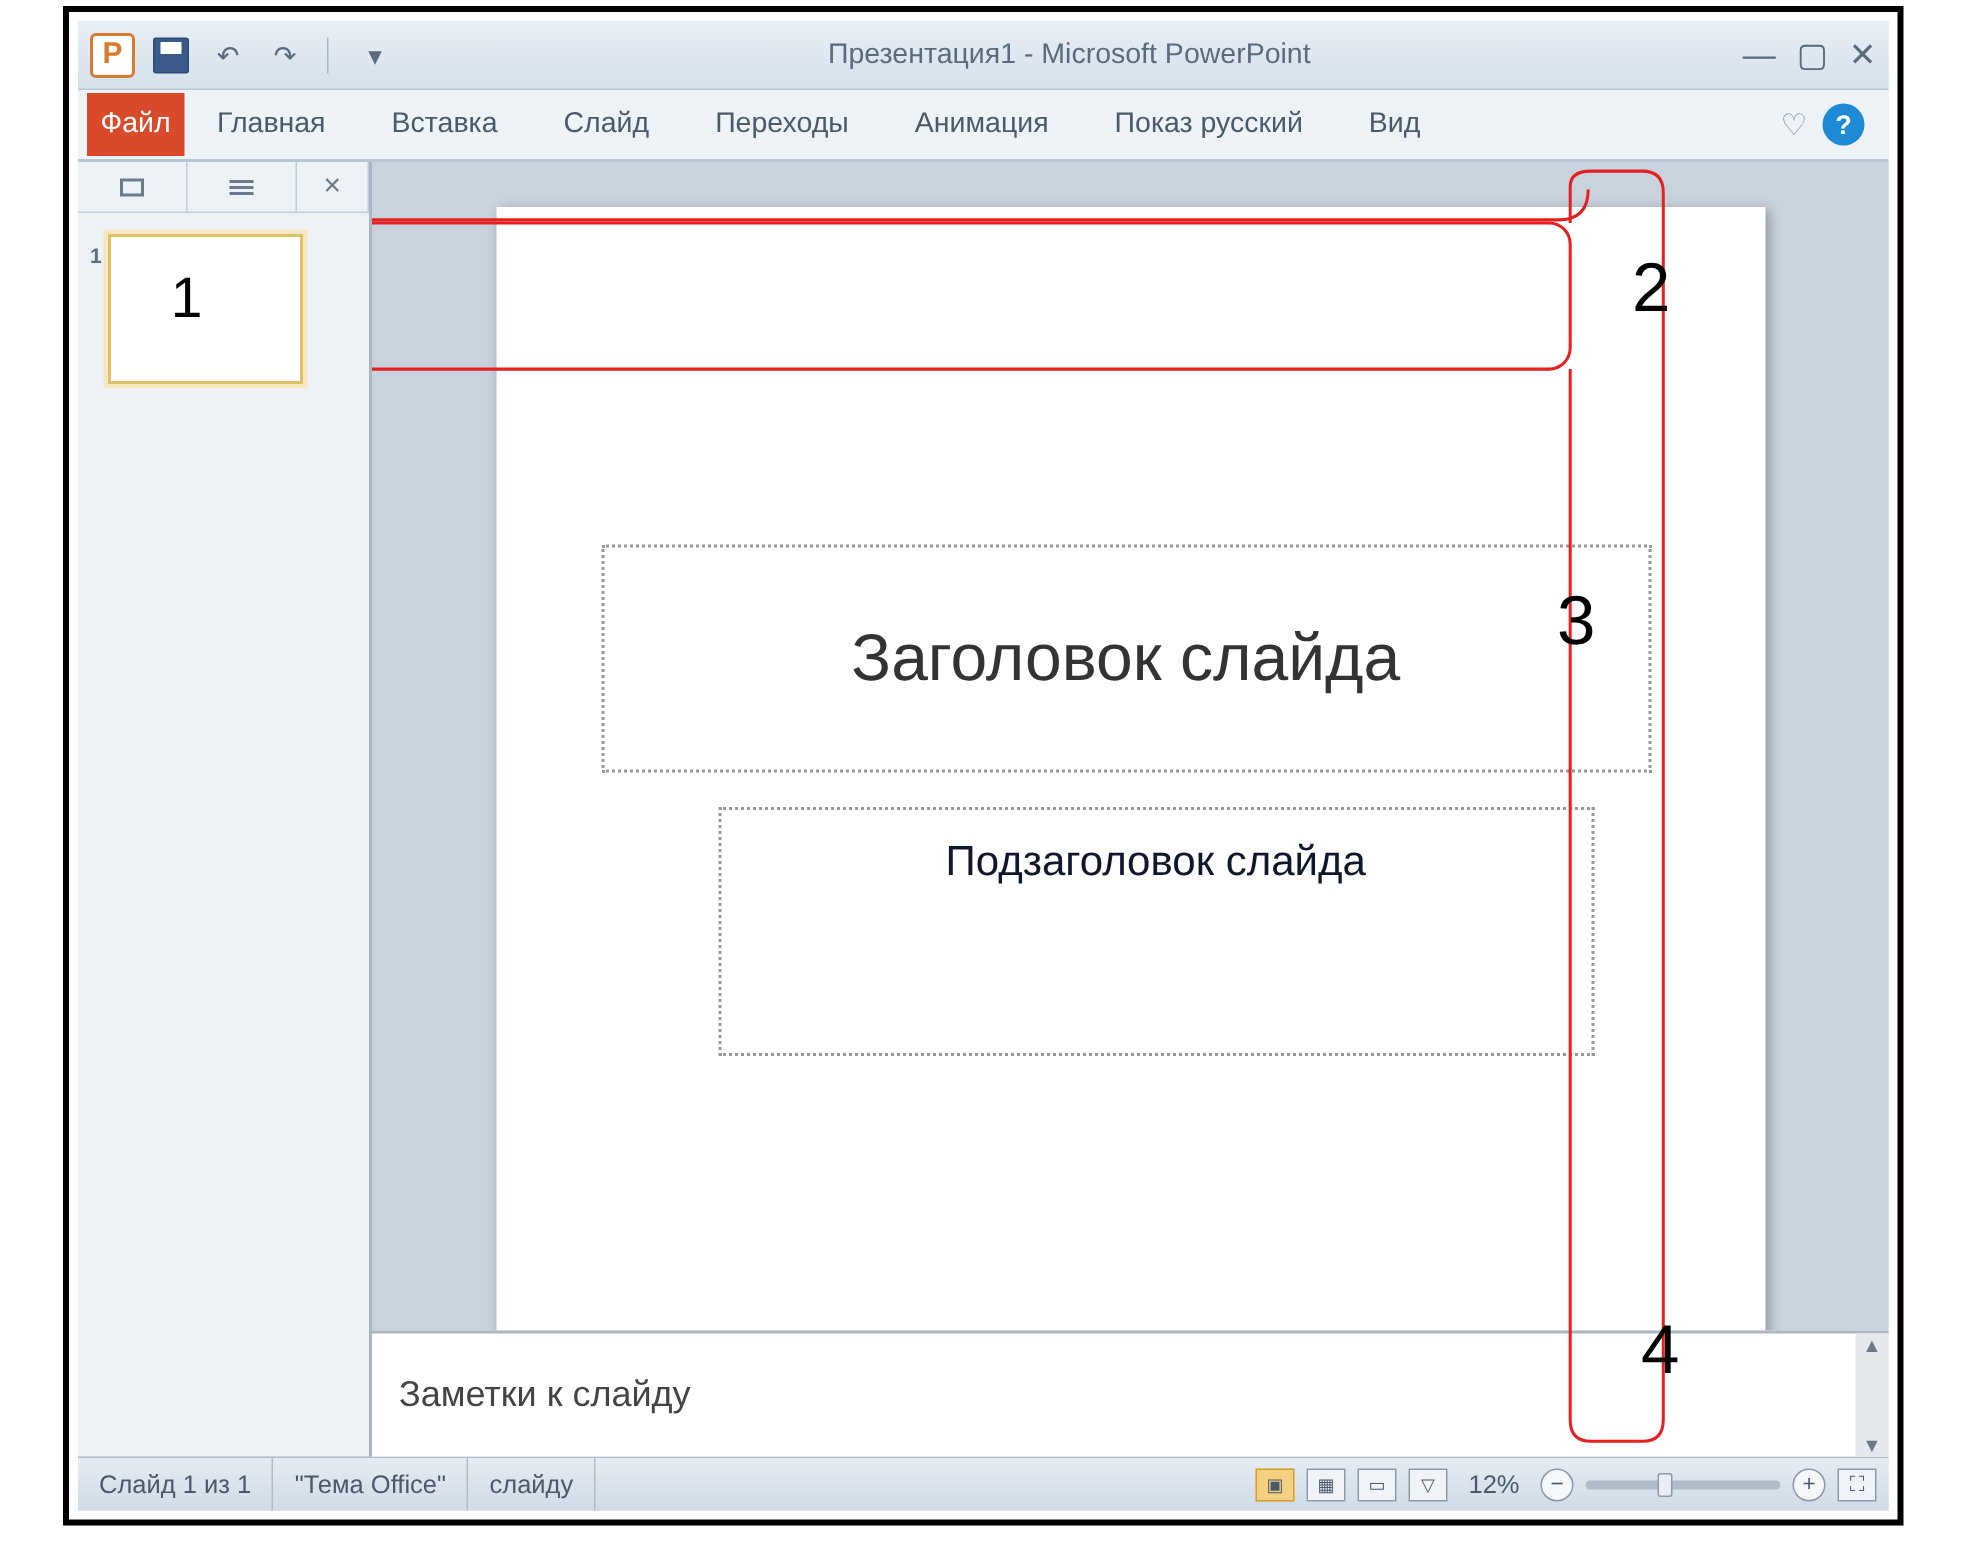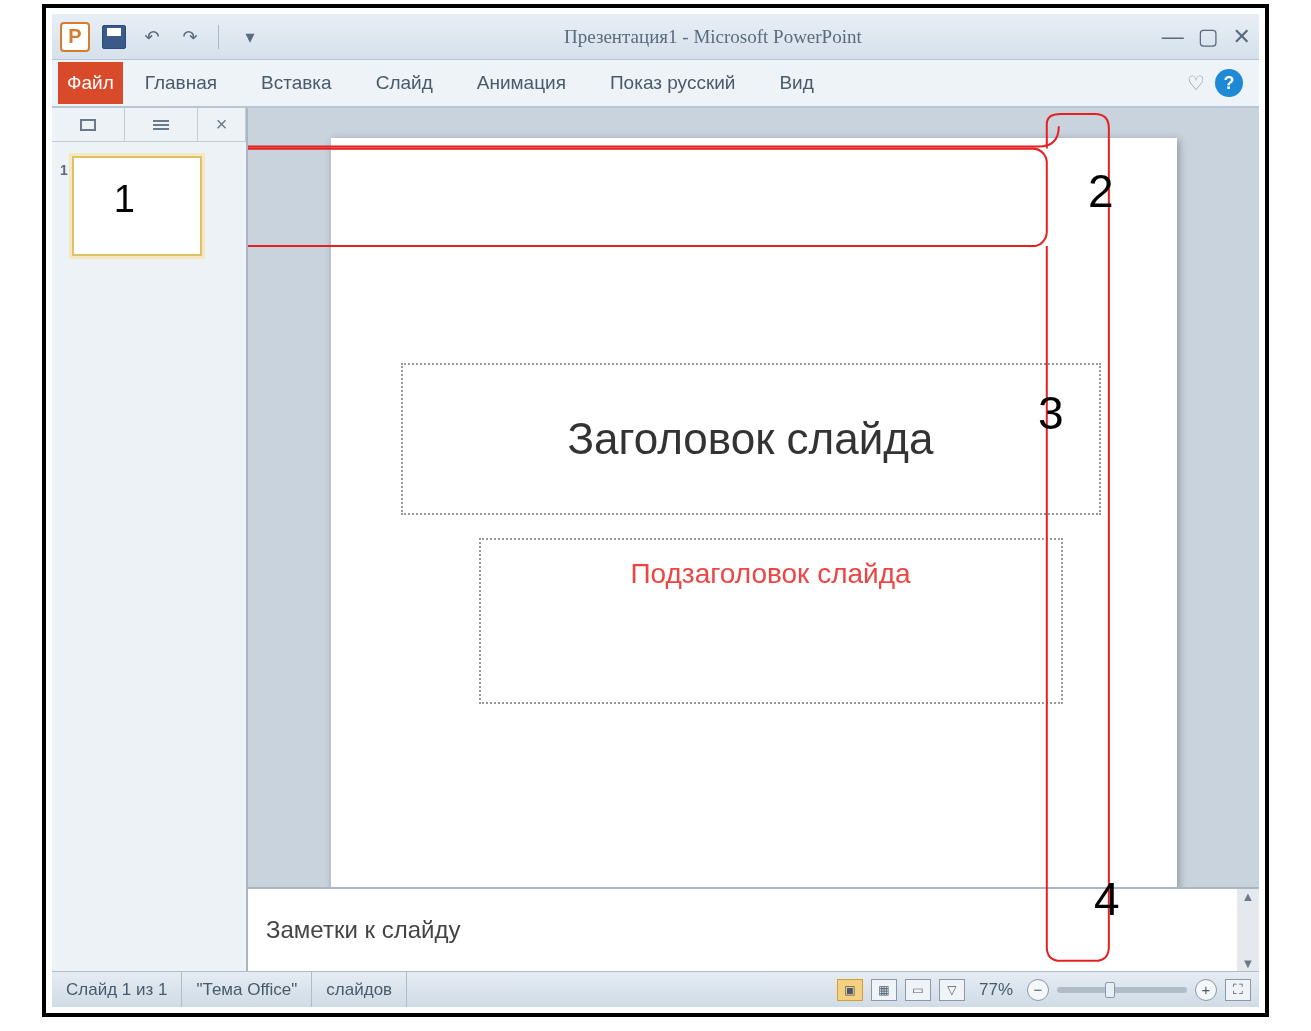--- a/index.html
+++ b/index.html
@@ -8,21 +8,21 @@
 .app-frame { width: 1227px; height: 1013px; margin: 4px auto; border: 4px solid #000; position: relative; background: #fff; }
 .inner { position: absolute; inset: 6px; background: #dbe5ee; display: flex; flex-direction: column; }
 
 .titlebar { height: 46px; background: linear-gradient(#e8eef5, #d6e1ec); display: flex; align-items: center; padding: 0 8px; border-bottom: 1px solid #b8c5d3; }
 .t-left { display: flex; align-items: center; gap: 10px; }
 .app-icon { width: 30px; height: 30px; border: 2px solid #d97b2e; border-radius: 4px; display: flex; align-items: center; justify-content: center; color: #d97b2e; font-weight: bold; font-size: 20px; background: #fff; }
 .qat-btn { width: 28px; height: 28px; display: flex; align-items: center; justify-content: center; color: #5a6b7d; font-size: 18px; }
 .save-icon { width: 24px; height: 24px; background: #3a5a8a; border: 1px solid #2a4a7a; border-radius: 2px; position: relative; }
 .save-icon::after { content: ""; position: absolute; left: 4px; top: 2px; width: 14px; height: 8px; background: #fff; }
 .qat-sep { width: 4px; height: 24px; border-left: 1px solid #a8b8c8; margin: 0 4px; }
-.title-text { flex: 1; text-align: center; font-size: 19px; color: #5a6b7d; font-family: Liberation Serif, serif; }
+.title-text { flex: 1; text-align: center; font-size: 19px; color: #5a6b7d; }
 .win-controls { display: flex; gap: 14px; font-size: 22px; color: #5a6b7d; }
 .win-btn { cursor: pointer; }
 
 .ribbon-tabs { height: 48px; background: #eef3f8; display: flex; align-items: center; padding: 0 6px; border-bottom: 2px solid #b8c5d3; gap: 0; }
 .tab-file { background: #d94a2a; color: #fff; padding: 10px 9px; font-size: 19px; border-radius: 0; }
 .tab { padding: 10px 22px; font-size: 19px; color: #4a5a6a; cursor: pointer; }
 .ribbon-right { margin-left: auto; display: flex; align-items: center; gap: 10px; padding-right: 10px; }
 .ribbon-expand { color: #8a98a8; font-size: 20px; }
 .help-icon { width: 28px; height: 28px; border-radius: 50%; background: #1e8ad6; color: #fff; font-weight: bold; display: flex; align-items: center; justify-content: center; font-size: 18px; }
 
@@ -39,21 +39,21 @@
 .thumb-wrap { display: flex; gap: 4px; }
 .thumb-num { font-size: 14px; font-weight: bold; color: #5a6b7d; padding-top: 6px; }
 .thumb { width: 130px; height: 100px; background: #fff; border: 2px solid #e0c068; box-shadow: 0 0 0 3px #f5e8c0; position: relative; }
 .thumb-label { position: absolute; left: 40px; top: 20px; font-size: 38px; }
 
 .editor { flex: 1; background: #c9d3dd; display: flex; flex-direction: column; min-height: 0; position: relative; }
 .slide-area { flex: 1; display: flex; align-items: flex-start; justify-content: center; padding: 30px 40px 20px 40px; overflow: hidden; }
 .slide { background: #fff; width: 846px; height: 884px; box-shadow: 2px 2px 8px rgba(0,0,0,0.3); position: relative; }
 .placeholder { position: absolute; border: 2px dotted #999; display: flex; align-items: center; justify-content: center; text-align: center; }
 .ph-title { left: 70px; top: 225px; width: 700px; height: 152px; font-size: 44px; color: #333; }
-.ph-sub { left: 148px; top: 400px; width: 584px; height: 166px; align-items: flex-start; padding-top: 18px; font-size: 28px; color: #ef4444; }
+.ph-sub { left: 148px; top: 400px; width: 584px; height: 166px; align-items: flex-start; padding-top: 18px; font-size: 28px; color: #0f172a; }
 
 .notes { height: 84px; background: #fff; border-top: 2px solid #aab6c2; padding: 12px 18px; font-size: 24px; color: #444; display: flex; align-items: center; position: relative; }
 .notes-scroll { position: absolute; right: 0; top: 0; bottom: 0; width: 22px; background: #e5e9ee; display: flex; flex-direction: column; justify-content: space-between; align-items: center; color: #6a7a8a; font-size: 13px; }
 
 .statusbar { height: 36px; background: linear-gradient(#e5ecf3, #d0dbe6); border-top: 1px solid #b0bcc8; display: flex; align-items: center; font-size: 17px; color: #4a5a6a; }
 .status-seg { padding: 0 14px; border-right: 1px solid #b0bcc8; height: 100%; display: flex; align-items: center; }
 .status-right { margin-left: auto; display: flex; align-items: center; gap: 8px; padding-right: 8px; }
 .view-btn { width: 26px; height: 22px; border: 1px solid #8a98a8; background: #f0f4f8; display: flex; align-items: center; justify-content: center; font-size: 12px; }
 .view-btn.active { background: #f5d080; border-color: #d0a030; }
 .zoom-pct { padding: 0 6px; }
@@ -89,20 +89,21 @@
         <span class="win-btn">▢</span>
         <span class="win-btn">✕</span>
       </div>
     </div>
 
     <div class="ribbon-tabs">
       <div class="tab-file">Файл</div>
       <div class="tab">Главная</div>
       <div class="tab">Вставка</div>
       <div class="tab">Слайд</div>
+      <div class="tab">Переходы</div>
       <div class="tab">Анимация</div>
       <div class="tab">Показ русский</div>
       <div class="tab">Вид</div>
       <div class="ribbon-right">
         <span class="ribbon-expand">♡</span>
         <div class="help-icon">?</div>
       </div>
     </div>
 
     <div class="workspace">
@@ -158,27 +159,27 @@
           <div class="anno-num" style="left:840px; top:56px;">2</div>
           <div class="anno-num" style="left:790px; top:278px;">3</div>
           <div class="anno-num" style="left:846px; top:764px;">4</div>
         </div>
       </div>
     </div>
 
     <div class="statusbar">
       <div class="status-seg">Слайд 1 из 1</div>
       <div class="status-seg">"Тема Office"</div>
-      <div class="status-seg">слайдов</div>
+      <div class="status-seg">слайду</div>
       <div class="status-right">
         <div class="view-btn active">▣</div>
         <div class="view-btn">▦</div>
         <div class="view-btn">▭</div>
         <div class="view-btn">▽</div>
-        <div class="zoom-pct">77%</div>
+        <div class="zoom-pct">12%</div>
         <div class="zoom-btn">−</div>
         <div class="zoom-slider">
             <div class="zoom-thumb"></div>
           </div>
         <div class="zoom-btn">+</div>
         <div class="fit-btn">⛶</div>
       </div>
     </div>
 
   </div>

